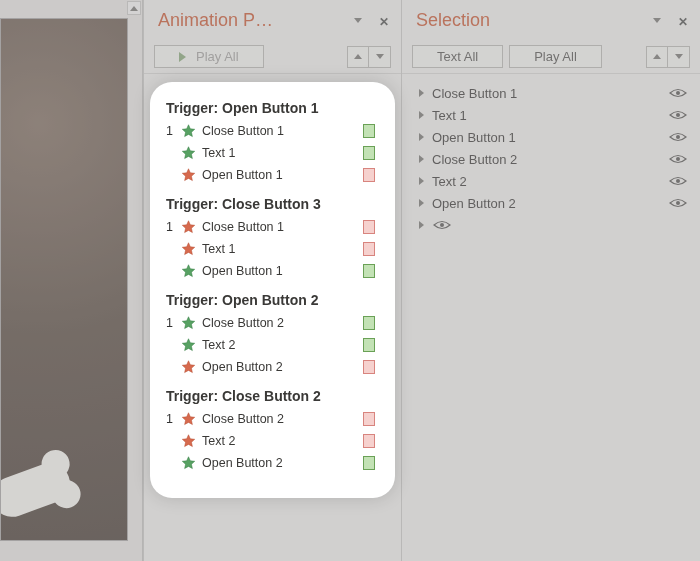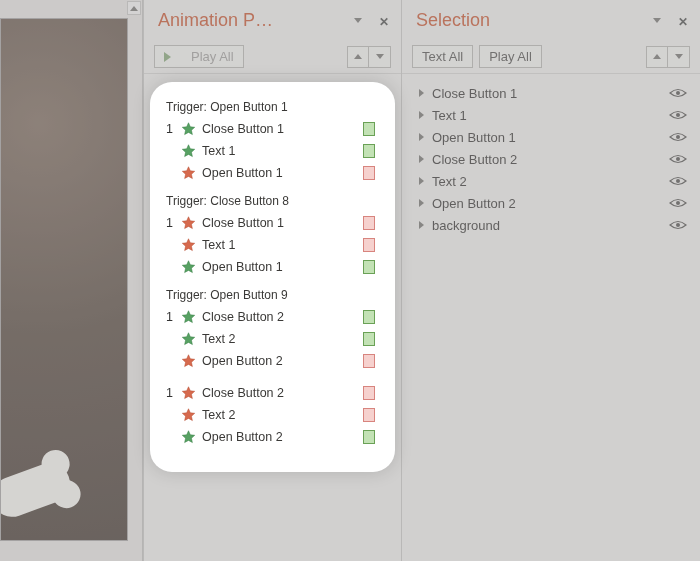--- a/index.html
+++ b/index.html
@@ -22,32 +22,32 @@
   .pane-header { height: 40px; display:flex; align-items:center; padding: 0 10px 0 14px; color:#c75b3a; font-size:18px; font-weight:400; justify-content: flex-end;}
   .pane-header .title { white-space: nowrap; overflow: hidden; text-overflow: ellipsis; flex:1; color:#c75b3a;}
   .pane-header .drop { width:14px; height:14px; display:inline-flex; align-items:center; justify-content:center; margin-right:12px;}
   .pane-header .close { width:14px; height:14px; display:inline-flex; align-items:center; justify-content:center; color:#6f6d6c; font-weight:bold;}
   .cross::before { content:"✕"; font-size:12px; color:#555; }
   .triangle-down { width:0;height:0;border-left:4px solid transparent;border-right:4px solid transparent;border-top:5px solid #7a7876; }
   .triangle-up { width:0;height:0;border-left:4px solid transparent;border-right:4px solid transparent;border-bottom:5px solid #7a7876; }
   .triangle-right { width:0;height:0;border-top:4px solid transparent;border-bottom:4px solid transparent;border-left:5px solid #7a7876; }
 
   .toolbar { height: 34px; display:flex; align-items:center; padding: 0 10px 0 10px; gap:6px; border-bottom:1px solid #d3d1cf; }
-  .btn { border:1px solid #b7b5b3; background:#efeeec; color:#5a5856; padding:3px 9px; font-size:13px; display:inline-flex; align-items:center; gap:20px; }
+  .btn { border:1px solid #b7b5b3; background:#efeeec; color:#5a5856; padding:3px 24px; font-size:13px; display:inline-flex; align-items:center; gap:10px; }
   .btn.disabled { color:#a2a09e; }
   .btn .play { width:0;height:0;border-top:5px solid transparent;border-bottom:5px solid transparent;border-left:7px solid #8aa87d; }
   .spacer { flex:1; }
   .sqbtn { width:22px; height:22px; border:1px solid #b7b5b3; background:#efeeec; display:inline-flex; align-items:center; justify-content:center; }
   .sqpair { display:flex; gap:0; }
   .sqpair .sqbtn + .sqbtn { border-left:none; }
 
   
   .anim-list { position: relative; z-index: 100; background:#ffffff; margin: 8px 6px 8px 6px; border-radius: 22px; padding: 14px 12px 14px 12px; box-shadow: 0 0 18px rgba(0,0,0,0.15); }
   .trigger-block { margin-bottom: 10px; }
-  .trigger-title { font-size:12px; font-weight:400; color:#3a3937; margin: 4px 0 4px 4px; }
+  .trigger-title { font-size:14px; font-weight:700; color:#3a3937; margin: 4px 0 4px 4px; }
   .anim-row { display:flex; align-items:center; height:22px; font-size:12.5px; color:#3a3937; padding-left:4px; }
   .anim-row .num { width:14px; text-align:left; color:#333;}
   .anim-row .star { width:16px; height:16px; display:inline-flex; align-items:center; justify-content:center; margin-right:6px;}
   .anim-row .label { flex:1; }
   .anim-row .swatch { width:12px; height:14px; border:1px solid; margin-left:auto; margin-right:8px;}
   .swatch.green { background:#c3e2b5; border-color:#6aa156;}
   .swatch.red { background:#f6d1ce; border-color:#d8847e;}
   svg.star-svg { width:15px; height:15px; }
   .star-green svg path { fill:#58a163; stroke:#2f7a3f; stroke-width:0.5;}
   .star-red svg path { fill:#d66a4e; stroke:#b4482e; stroke-width:0.5;}
@@ -128,21 +128,21 @@
           <span class="star star-red">
             <svg class="star-svg" viewBox="0 0 16 16">
               <path d="M8 0.8l1.95 4.3 4.7 0.5-3.5 3.2 1 4.6L8 11.1l-4.15 2.3 1-4.6-3.5-3.2 4.7-0.5z"></path>
             </svg>
           </span>
           <span class="label">Open Button 1</span>
           <span class="swatch red"></span>
         </div>
       </div>
       <div class="trigger-block">
-        <div class="trigger-title">Trigger: Close Button 8</div>
+        <div class="trigger-title">Trigger: Close Button 3</div>
         <div class="anim-row">
           <span class="num">1</span>
           <span class="star star-red">
             <svg class="star-svg" viewBox="0 0 16 16">
               <path d="M8 0.8l1.95 4.3 4.7 0.5-3.5 3.2 1 4.6L8 11.1l-4.15 2.3 1-4.6-3.5-3.2 4.7-0.5z"></path>
             </svg>
           </span>
           <span class="label">Close Button 1</span>
           <span class="swatch red"></span>
         </div>
@@ -161,21 +161,21 @@
           <span class="star star-green">
             <svg class="star-svg" viewBox="0 0 16 16">
               <path d="M8 0.8l1.95 4.3 4.7 0.5-3.5 3.2 1 4.6L8 11.1l-4.15 2.3 1-4.6-3.5-3.2 4.7-0.5z"></path>
             </svg>
           </span>
           <span class="label">Open Button 1</span>
           <span class="swatch green"></span>
         </div>
       </div>
       <div class="trigger-block">
-        <div class="trigger-title">Trigger: Open Button 9</div>
+        <div class="trigger-title">Trigger: Open Button 2</div>
         <div class="anim-row">
           <span class="num">1</span>
           <span class="star star-green">
             <svg class="star-svg" viewBox="0 0 16 16">
               <path d="M8 0.8l1.95 4.3 4.7 0.5-3.5 3.2 1 4.6L8 11.1l-4.15 2.3 1-4.6-3.5-3.2 4.7-0.5z"></path>
             </svg>
           </span>
           <span class="label">Close Button 2</span>
           <span class="swatch green"></span>
         </div>
@@ -194,20 +194,21 @@
           <span class="star star-red">
             <svg class="star-svg" viewBox="0 0 16 16">
               <path d="M8 0.8l1.95 4.3 4.7 0.5-3.5 3.2 1 4.6L8 11.1l-4.15 2.3 1-4.6-3.5-3.2 4.7-0.5z"></path>
             </svg>
           </span>
           <span class="label">Open Button 2</span>
           <span class="swatch red"></span>
         </div>
       </div>
       <div class="trigger-block">
+        <div class="trigger-title">Trigger: Close Button 2</div>
         <div class="anim-row">
           <span class="num">1</span>
           <span class="star star-red">
             <svg class="star-svg" viewBox="0 0 16 16">
               <path d="M8 0.8l1.95 4.3 4.7 0.5-3.5 3.2 1 4.6L8 11.1l-4.15 2.3 1-4.6-3.5-3.2 4.7-0.5z"></path>
             </svg>
           </span>
           <span class="label">Close Button 2</span>
           <span class="swatch red"></span>
         </div>
@@ -332,21 +333,20 @@
           <svg class="eye-svg" viewBox="0 0 18 10">
             <path d="M1 5 Q9 -2 17 5 Q9 12 1 5 Z"></path>
             <circle cx="9" cy="5" r="2" fill="#5a5857"></circle>
           </svg>
         </span>
       </div>
       <div class="sel-row">
         <span class="expand">
           <span class="triangle-right"></span>
         </span>
-        <span class="label">background</span>
         <span class="eye">
           <svg class="eye-svg" viewBox="0 0 18 10">
             <path d="M1 5 Q9 -2 17 5 Q9 12 1 5 Z"></path>
             <circle cx="9" cy="5" r="2" fill="#5a5857"></circle>
           </svg>
         </span>
       </div>
     </div>
 </div>
 

